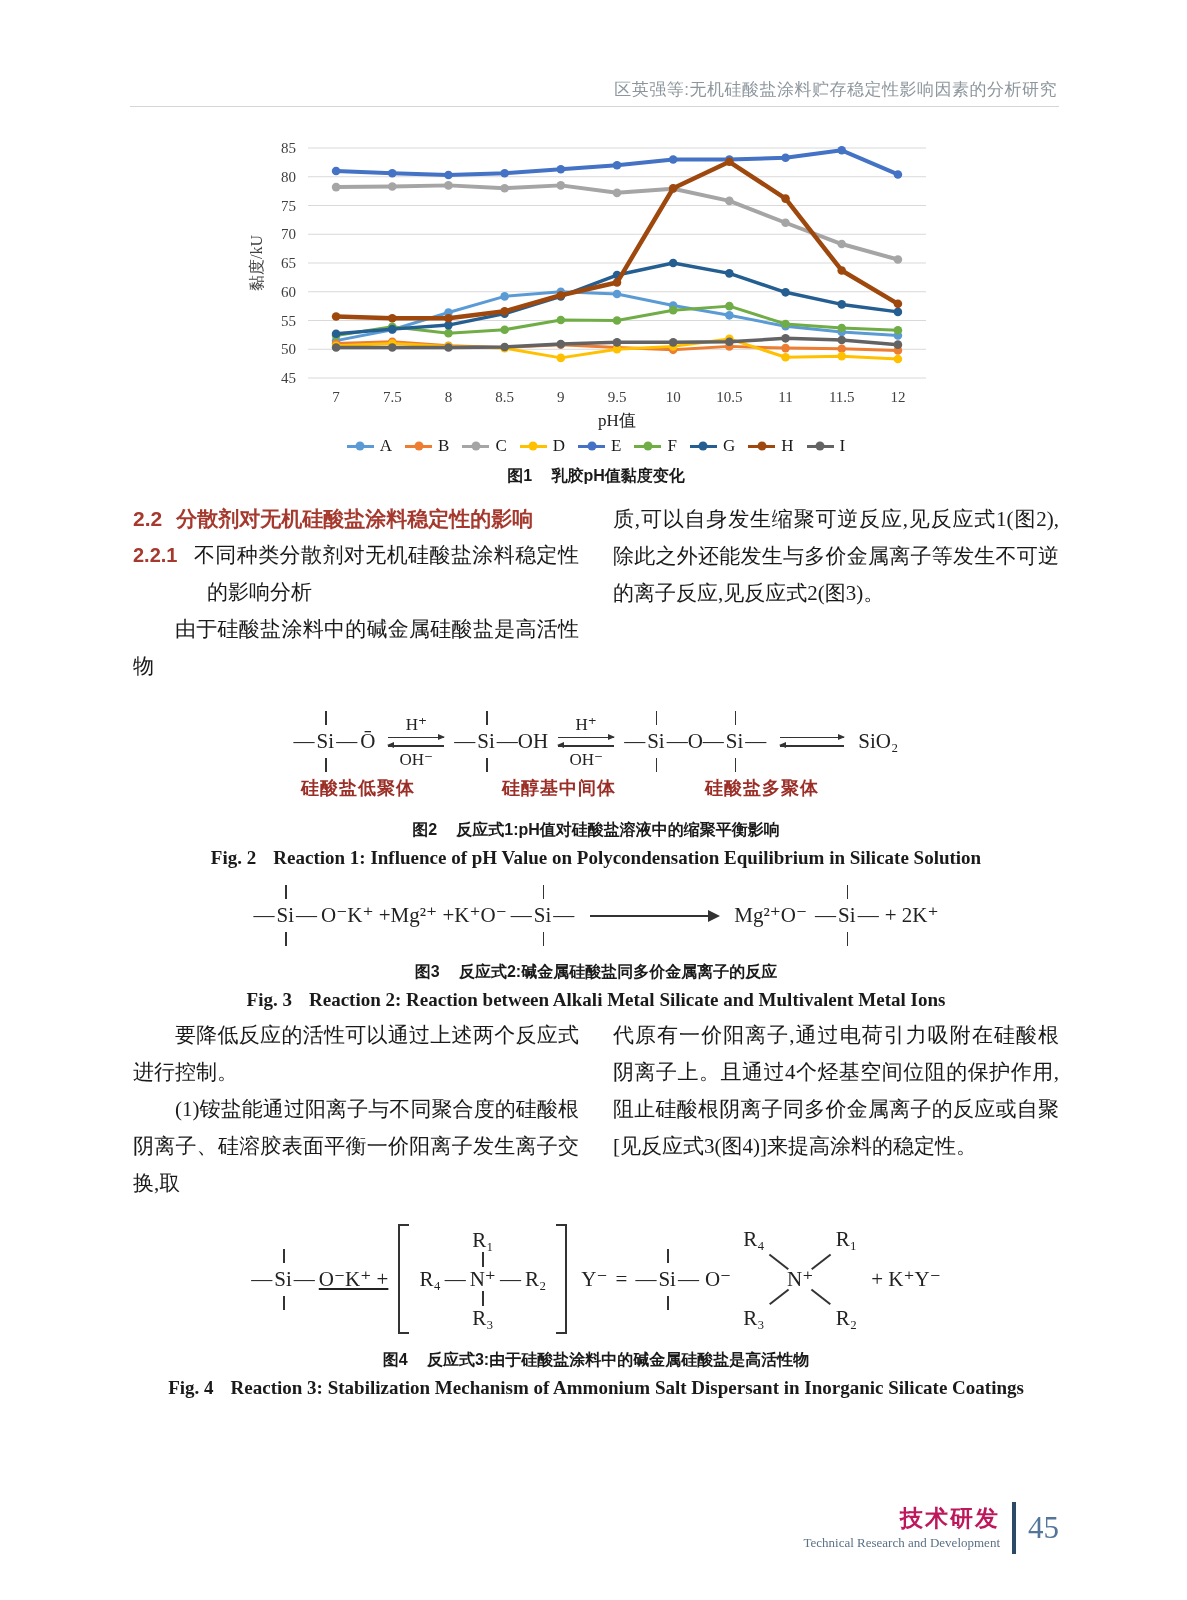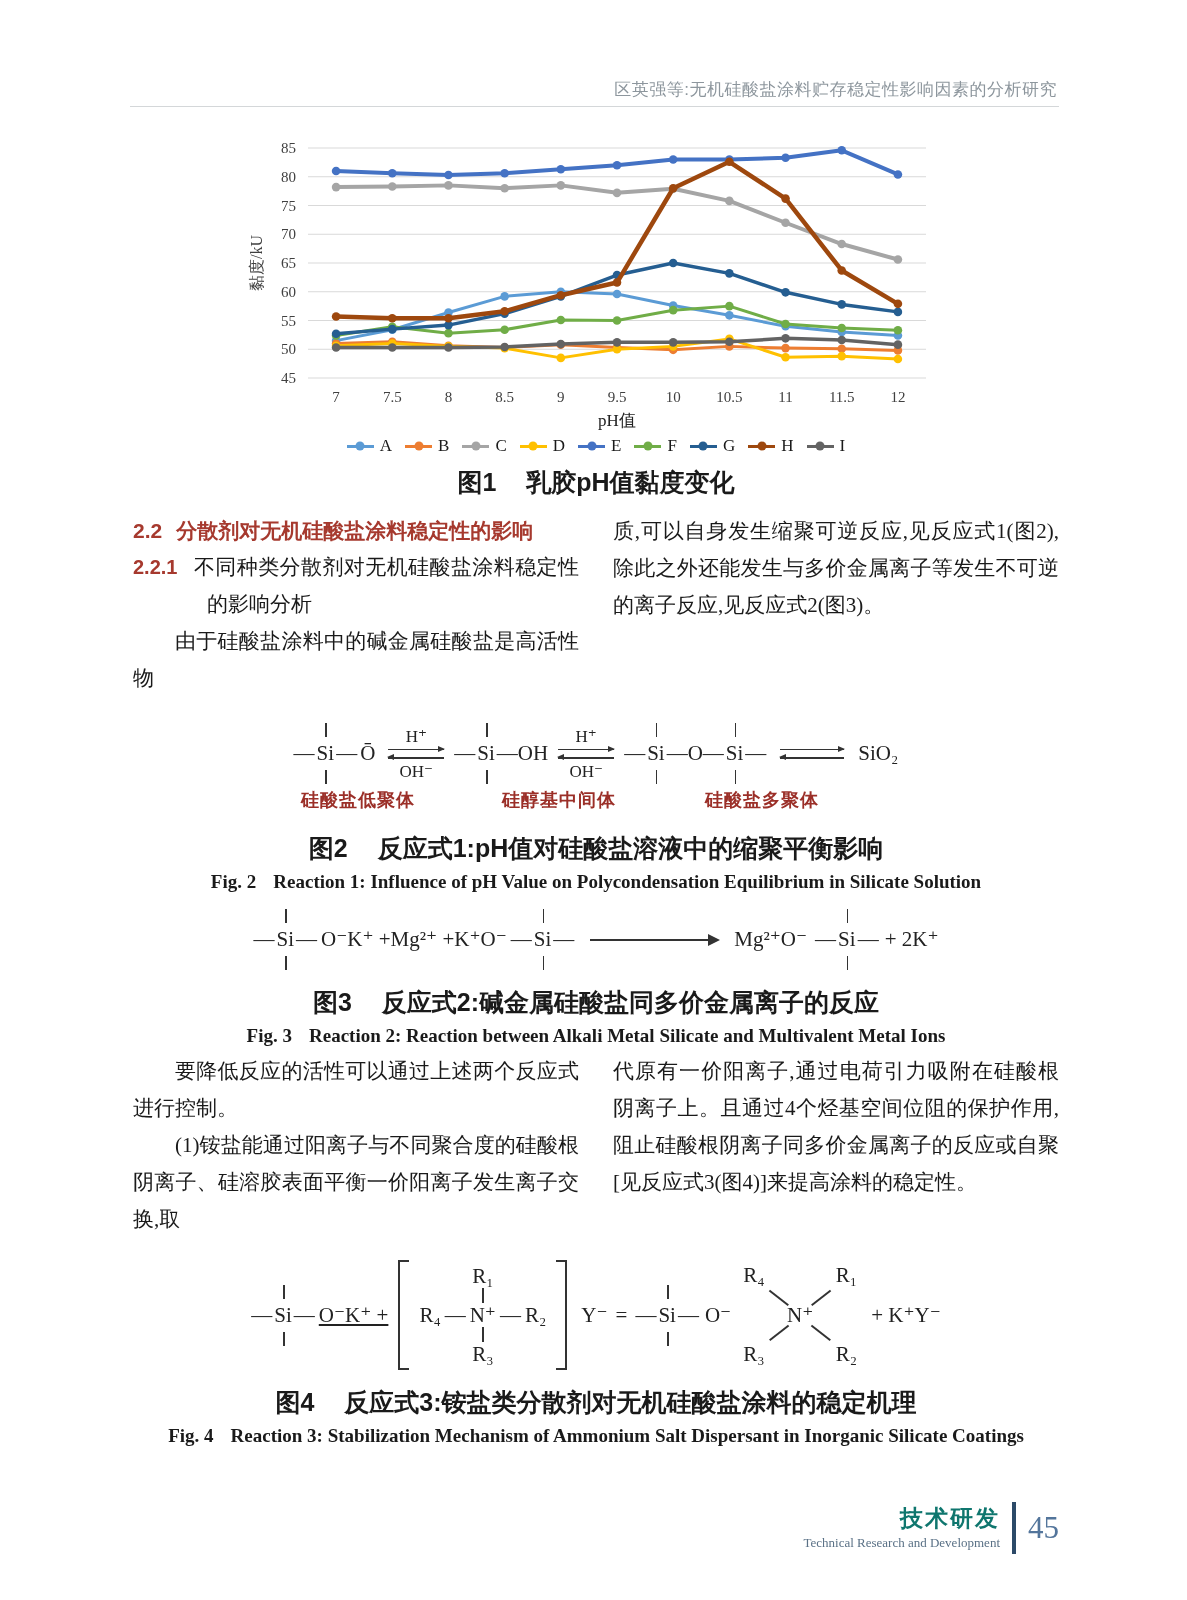--- a/index.html
+++ b/index.html
@@ -13,21 +13,21 @@
 
   .content{position:absolute;top:126px;left:133px;width:926px;}
 
   
   .chart-wrap{width:700px;margin:4px auto 0 auto;}
   .legend{display:flex;justify-content:center;align-items:center;gap:13px;margin-top:2px;}
   .legend-item{display:flex;align-items:center;gap:6px;font-size:17px;}
   .lm{position:relative;width:27px;height:3px;display:inline-block;}
   .lm i{position:absolute;left:50%;top:50%;width:9px;height:9px;border-radius:50%;transform:translate(-50%,-50%);}
 
-  .figcap-cn{font-family:"Liberation Sans","DejaVu Sans",sans-serif;font-weight:bold;font-size:25px;
+  .figcap-cn{font-family:"Liberation Sans","DejaVu Sans",sans-serif;font-weight:bold;font-size:16px;
              text-align:center;margin-top:10px;}
   .figcap-cn .sp{display:inline-block;width:1.2em;}
   .figcap-en{font-weight:bold;font-size:19px;text-align:center;margin-top:6px;}
   .figcap-en .sp{display:inline-block;width:.9em;}
 
   
   .cols{display:flex;justify-content:space-between;margin-top:14px;}
   .col{width:446px;font-size:21px;line-height:37px;text-align:justify;word-break:break-all;}
   .indent{text-indent:2em;}
   .sec-head{font-family:"Liberation Sans","DejaVu Sans",sans-serif;font-weight:bold;font-size:21px;
@@ -74,21 +74,21 @@
   .diag{position:absolute;width:24px;height:1.5px;background:#333;}
   .d1{left:26px;top:36px;transform:rotate(38deg);}
   .d2{right:26px;top:36px;transform:rotate(-38deg);}
   .d3{left:26px;bottom:36px;transform:rotate(-38deg);}
   .d4{right:26px;bottom:36px;transform:rotate(38deg);}
 
   
   .footer{position:absolute;right:128px;bottom:46px;display:flex;align-items:center;gap:12px;}
   .footer .txt{text-align:right;}
   .footer .cn{font-family:"Liberation Sans","DejaVu Sans",sans-serif;font-weight:bold;
-              font-size:23px;color:#0f766e;letter-spacing:2px;line-height:1.2;}
+              font-size:23px;color:#be185d;letter-spacing:2px;line-height:1.2;}
   .footer .en{font-size:13px;color:#5A7186;margin-top:2px;}
   .footer .bar{width:4px;height:52px;background:#2C4A68;}
   .footer .pg{font-size:31px;color:#53759B;}
 </style>
 </head>
 <body>
 
 <div class="page">
 
   <div class="running-head">区英强等:无机硅酸盐涂料贮存稳定性影响因素的分析研究</div>
@@ -433,21 +433,21 @@
         <span class="c4">R₂</span>
         <span class="nc">N⁺</span>
         <span class="diag d1"></span>
         <span class="diag d2"></span>
         <span class="diag d3"></span>
         <span class="diag d4"></span>
       </span>
       <span style="margin-left:8px;">+  K⁺Y⁻</span>
     </div>
     <div class="figcap-cn" style="margin-top:16px;">
-      <span>图4</span><span class="sp"></span><span>反应式3:铵盐类分散剂对无机硅酸盐涂料的稳定机理</span>
+      <span>图4</span><span class="sp"></span><span>反应式3:由于硅酸盐涂料中的碱金属硅酸盐是高活性物</span>
     </div>
     <div class="figcap-en">
       <span>Fig. 4</span><span class="sp"></span><span>Reaction 3: Stabilization Mechanism of Ammonium Salt Dispersant in Inorganic Silicate Coatings</span>
     </div>
 
 
   </div>
 
   <div class="footer">
     <div class="txt">

